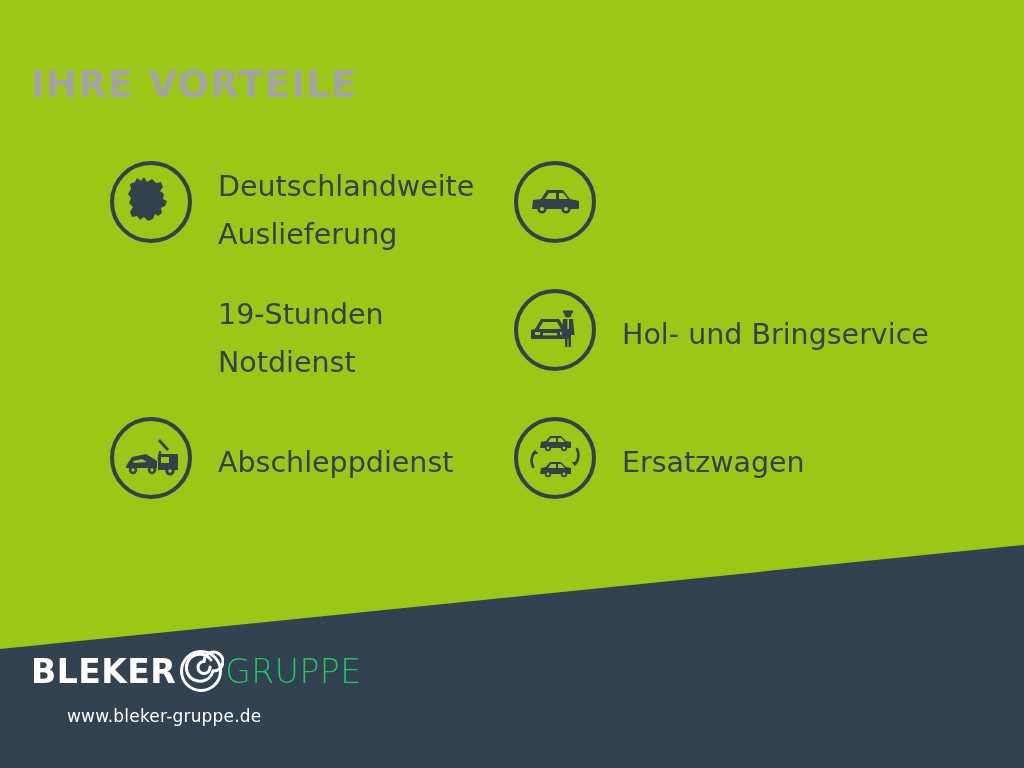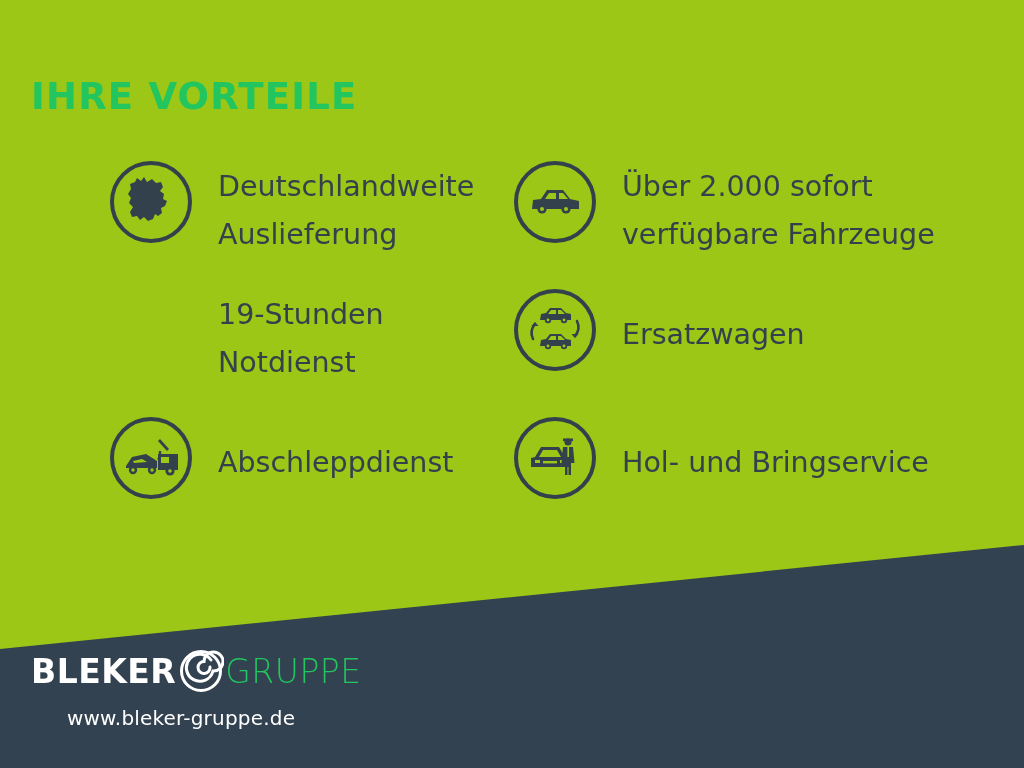--- a/index.html
+++ b/index.html
@@ -29,23 +29,22 @@
     -webkit-clip-path: polygon(0 0, 1024px 0, 1024px 545px, 0 649px);
     clip-path: polygon(0 0, 1024px 0, 1024px 545px, 0 649px);
   }
   .title {
     position: absolute;
     left: 31px;
     top: 63px;
     font-size: 37px;
     font-weight: bold;
     letter-spacing: 1.2px;
-    color: #22c55e;
-    font-family: "DejaVu Sans", "Liberation Sans", sans-serif;
-    margin-top: 12px;
+    color: #a3a3a3;
+    font-family: "DejaVu Sans", "Liberation Sans", sans-serif;
   }
   .benefits {
     position: absolute;
     left: 0;
     top: 152px;
     width: 1024px;
   }
   .col {
     position: absolute;
     top: 0;
@@ -116,21 +115,21 @@
     font-size: 33px;
     font-weight: 300;
     letter-spacing: 0.5px;
     color: #22c55e;
     font-family: "DejaVu Sans", "Liberation Sans", sans-serif;
   }
   .logo-url {
     position: absolute;
     left: 67px;
     top: 58px;
-    font-size: 20px;
+    font-size: 17px;
     color: #FFFFFF;
     letter-spacing: 0.2px;
     font-family: "DejaVu Sans", "Liberation Sans", sans-serif;
   }
 </style>
 </head>
 <body>
 
 <div class="slide">
 
@@ -187,22 +186,37 @@
           <svg viewBox="0 0 74 74" xmlns="http://www.w3.org/2000/svg">
             <path fill="#33414D" d="M14 44 l1 -9 l8 -1 l6 -9 l16 0 l7 9 l9 2 l0 8 z"></path>
             <path fill="#9CC717" d="M31 28 l7 0 l0 6 l-11 0 z"></path>
             <path fill="#9CC717" d="M41 28 l4 0 l5 6 l-9 0 z"></path>
             <circle cx="24" cy="44" r="4.6" fill="#33414D"></circle>
             <circle cx="24" cy="44" r="2" fill="#9CC717"></circle>
             <circle cx="48" cy="44" r="4.6" fill="#33414D"></circle>
             <circle cx="48" cy="44" r="2" fill="#9CC717"></circle>
           </svg>
         </div>
-        <div class="benefit-label">Über 2.000 sofort
-verfügbare Fahrzeuge</div>
+      </div>
+
+      <div class="benefit">
+        <div class="badge">
+          <svg viewBox="0 0 74 74" xmlns="http://www.w3.org/2000/svg">
+            <path fill="#33414D" d="M13 46 l0 -9 l4 -1 l6 -10 l18 0 l6 10 l4 1 l0 9 z"></path>
+            <path fill="#9CC717" d="M25 29 l14 0 l4 7 l-22 0 z"></path>
+            <rect x="17" y="39" width="5" height="3" fill="#9CC717"></rect>
+            <rect x="42" y="39" width="5" height="3" fill="#9CC717"></rect>
+            <rect x="25" y="40" width="14" height="2.4" fill="#9CC717"></rect>
+            <circle cx="50" cy="21" r="3.6" fill="#33414D"></circle>
+            <rect x="45" y="17.5" width="10" height="2.6" fill="#33414D"></rect>
+            <path fill="#33414D" d="M45 26 l10 0 l1.5 16 l-3.5 0 l0 12 l-2.5 0 l0 -12 l-1 0 l0 12 l-2.5 0 l0 -12 l-3.5 0 z"></path>
+            <rect x="49.4" y="26" width="1.6" height="10" fill="#9CC717"></rect>
+          </svg>
+        </div>
+        <div class="benefit-label one-line">Hol- und Bringservice</div>
       </div>
 
       <div class="benefit">
         <div class="badge">
           <svg viewBox="0 0 74 74" xmlns="http://www.w3.org/2000/svg">
             <path fill="#33414D" d="M22 27 l1 -6 l5 -1 l4 -5 l11 0 l5 5 l5 1 l0 6 z"></path>
             <path fill="#9CC717" d="M33 17 l5 0 l0 4 l-8 0 z"></path>
             <path fill="#9CC717" d="M40 17 l3 0 l4 4 l-7 0 z"></path>
             <circle cx="30" cy="27" r="3.2" fill="#33414D"></circle>
             <circle cx="30" cy="27" r="1.4" fill="#9CC717"></circle>
@@ -217,37 +231,20 @@
             <circle cx="46" cy="53" r="1.4" fill="#9CC717"></circle>
             <path d="M15 46 a14 14 0 0 1 2 -15" fill="none" stroke="#33414D" stroke-width="2.6" stroke-linecap="round"></path>
             <path d="M13.5 33 l3.5 -4 l3.5 4 z" fill="#33414D"></path>
             <path d="M59 28 a14 14 0 0 1 -2 15" fill="none" stroke="#33414D" stroke-width="2.6" stroke-linecap="round"></path>
             <path d="M53.5 41 l3.5 4 l3.5 -4 z" fill="#33414D"></path>
           </svg>
         </div>
         <div class="benefit-label one-line">Ersatzwagen</div>
       </div>
 
-      <div class="benefit">
-        <div class="badge">
-          <svg viewBox="0 0 74 74" xmlns="http://www.w3.org/2000/svg">
-            <path fill="#33414D" d="M13 46 l0 -9 l4 -1 l6 -10 l18 0 l6 10 l4 1 l0 9 z"></path>
-            <path fill="#9CC717" d="M25 29 l14 0 l4 7 l-22 0 z"></path>
-            <rect x="17" y="39" width="5" height="3" fill="#9CC717"></rect>
-            <rect x="42" y="39" width="5" height="3" fill="#9CC717"></rect>
-            <rect x="25" y="40" width="14" height="2.4" fill="#9CC717"></rect>
-            <circle cx="50" cy="21" r="3.6" fill="#33414D"></circle>
-            <rect x="45" y="17.5" width="10" height="2.6" fill="#33414D"></rect>
-            <path fill="#33414D" d="M45 26 l10 0 l1.5 16 l-3.5 0 l0 12 l-2.5 0 l0 -12 l-1 0 l0 12 l-2.5 0 l0 -12 l-3.5 0 z"></path>
-            <rect x="49.4" y="26" width="1.6" height="10" fill="#9CC717"></rect>
-          </svg>
-        </div>
-        <div class="benefit-label one-line">Hol- und Bringservice</div>
-      </div>
-
     </div>
   </div>
 
   <div class="footer">
     <div class="logo">
       <span class="logo-bold">BLEKER</span>
       <span class="logo-mark">
         <svg viewBox="0 0 46 46" xmlns="http://www.w3.org/2000/svg">
           <circle cx="23" cy="23" r="19.5" fill="none" stroke="#FFFFFF" stroke-width="3"></circle>
           <path d="M33 12 a13.5 13.5 0 1 0 2 11 a9.5 9.5 0 1 0 -9 -9.5 a6 6 0 1 0 6 5.5" fill="none" stroke="#FFFFFF" stroke-width="3" stroke-linecap="round"></path>

